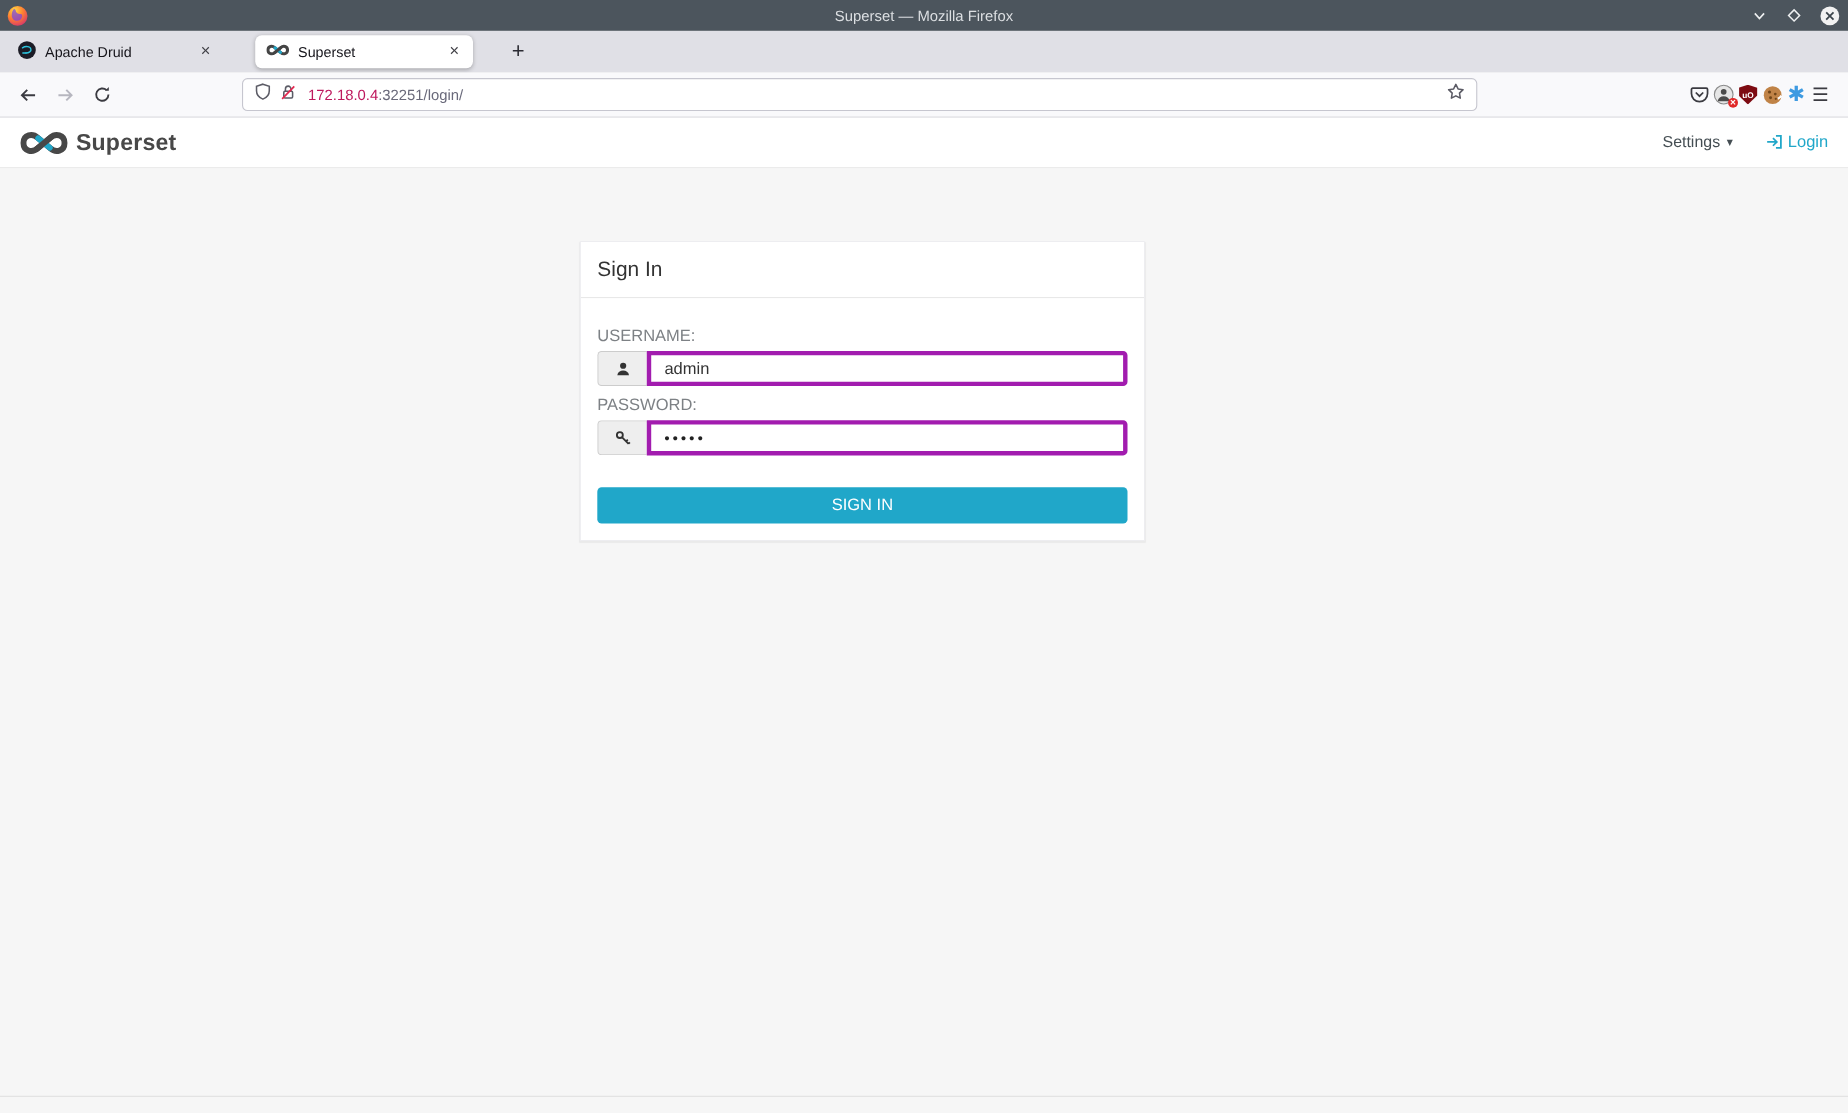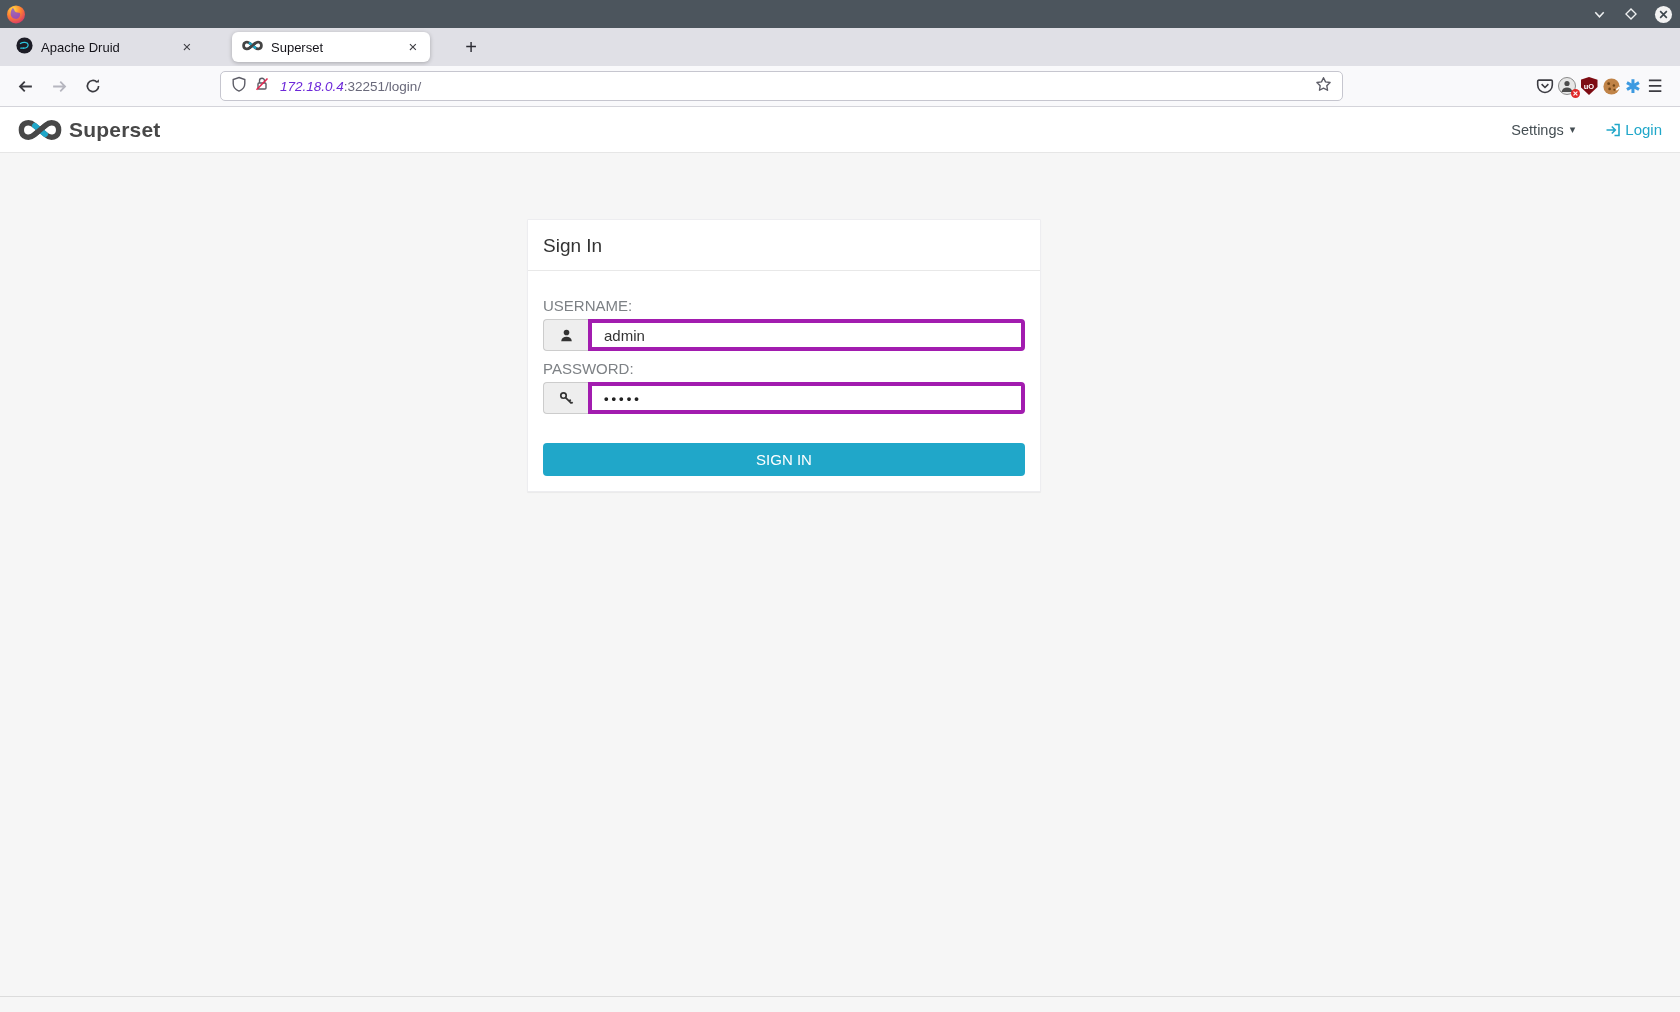--- a/index.html
+++ b/index.html
@@ -41,21 +41,21 @@
     height:41px; flex:0 0 41px; background:#f9f9fb; border-bottom:1px solid #d4d4da;
     display:flex; align-items:center; padding:0 10px;
   }
   .nav-btn { width:30px; height:30px; display:flex; align-items:center; justify-content:center; margin-right:4px; }
   .urlbar {
     margin-left:108px; width:1123px; height:30px; background:#ffffff;
     border:1px solid #c6c6cf; border-radius:5px;
     display:flex; align-items:center; padding:0 10px; gap:7px;
   }
   .url-text { font-size:13.5px; color:#69697a; flex:1; margin-left:3px; }
-  .url-host { color:#6d28d9;font-style:italic; }
+  .url-host { color:#be185d; }
   .ext-icons { margin-left:auto; display:flex; align-items:center; padding-right:4px; }
   .ext-icon { width:22px; height:22px; display:flex; align-items:center; justify-content:center; position:relative; }
   .ublock-shape {
     width:17px; height:18px; background:#7d0b12; color:#fff;
     clip-path:polygon(50% 0, 100% 15%, 100% 55%, 50% 100%, 0 55%, 0 15%);
     display:flex; align-items:center; justify-content:center;
     font-size:7.5px; font-weight:bold;
   }
   .asterisk-glyph { font-size:19px; color:#3d9ae1; line-height:1; }
   .hamburger-glyph { font-size:17px; color:#3b3b41; line-height:1; }
@@ -67,21 +67,21 @@
   
   .app-navbar {
     height:46px; flex:0 0 46px; background:#ffffff; border-bottom:1px solid #e6e6e6;
     display:flex; align-items:center; padding:0 18px;
   }
   .brand { display:flex; align-items:center; gap:7px; }
   .brand-text { font-size:21px; font-weight:bold; color:#484848; letter-spacing:.2px; }
   .nav-right { margin-left:auto; display:flex; align-items:center; gap:30px; }
   .settings-item { font-size:14.5px; color:#454e53; display:flex; align-items:center; gap:6px; cursor:default; }
   .caret { font-size:11px; color:#454e53; }
-  .login-link { font-size:15px; color:#20a7c9; display:flex; align-items:flex-end; gap:4px; text-decoration:none; }
+  .login-link { font-size:15px; color:#20a7c9; display:flex; align-items:flex-start; gap:4px; text-decoration:none; }
 
   
   .content { flex:1; background:#f6f6f6; position:relative; }
   .login-card {
     position:absolute; left:527px; top:66px; width:514px;
     background:#ffffff; border:1px solid #ededf0; border-radius:1px;
     box-shadow:0 1px 1px rgba(0,0,0,.05);
   }
   .card-header { padding:15px 15px 13px; border-bottom:1px solid #e8e8e8; }
   .card-title { font-size:19px; font-weight:400; color:#333333; }
@@ -117,20 +117,21 @@
         <radialGradient id="ffg" cx="35%" cy="22%" r="85%">
           <stop offset="0" stop-color="#ffd945"></stop>
             <stop offset=".5" stop-color="#ff8030"></stop>
             <stop offset="1" stop-color="#d6356c"></stop>
         </radialGradient>
       </defs>
       <circle cx="12" cy="12.5" r="9.8" fill="url(#ffg)"></circle>
       <path d="M8.5 5.5c2.5 1 1 3.5 3.5 4.5s5-.5 4.5 3c-.4 3-3 4.6-5.5 4.3-3-.3-5-2.8-4.8-5.8.1-2.5 1-4.7 2.3-6z" fill="#7542e5" opacity=".7"></path>
     </svg>
   </span>
+  <span class="win-title">Superset — Mozilla Firefox</span>
   <span class="win-controls">
     <span class="win-btn">
       <svg width="15" height="15" viewBox="0 0 16 16">
           <path d="M3.5 5.5l4.5 5 4.5-5" stroke="#eef0f1" stroke-width="1.6" fill="none"></path>
         </svg>
     </span>
     <span class="win-btn">
       <svg width="16" height="16" viewBox="0 0 18 18">
           <rect x="5" y="5" width="8" height="8" transform="rotate(45 9 9)" stroke="#eef0f1" stroke-width="1.5" fill="none"></rect>
         </svg>

